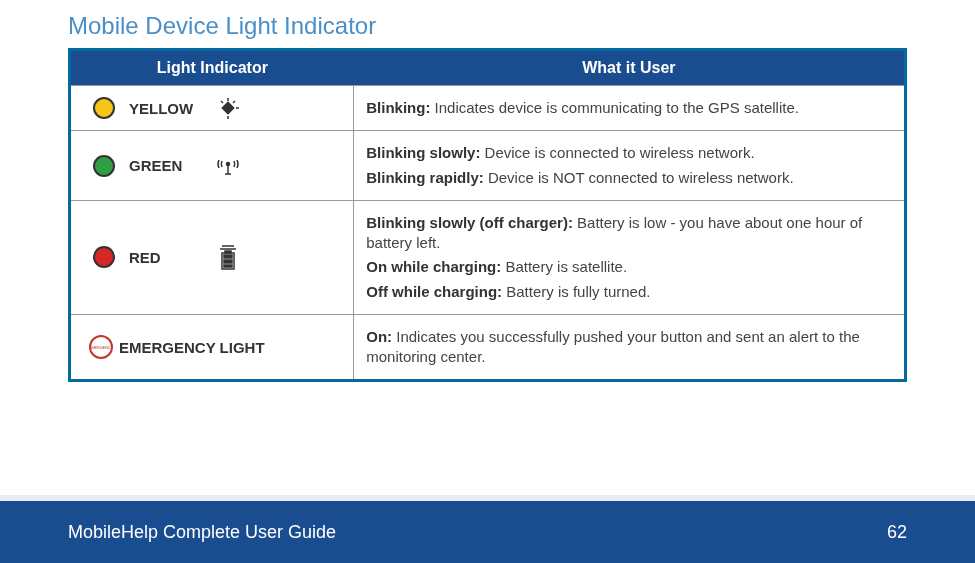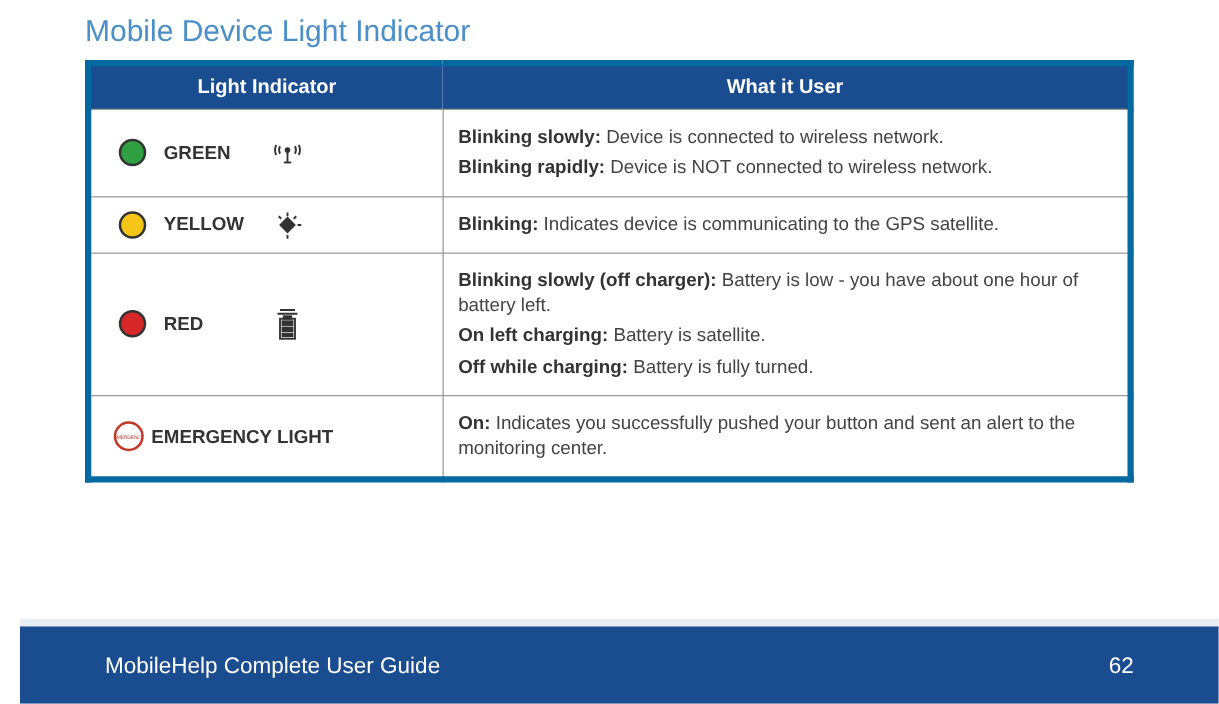--- a/index.html
+++ b/index.html
@@ -15,21 +15,21 @@
       font-size: 24px;
       font-weight: 400;
       padding: 12px 0 8px 68px;
     }
     .table-wrap {
       margin: 0 68px;
     }
     .tbl {
       width: 100%;
       border-collapse: collapse;
-      border: 5px solid #0369a1;
+      border: 3px solid #0369a1;
     }
     .tbl th {
       background: #1a4d8f;
       color: #fff;
       font-weight: 600;
       padding: 8px;
       font-size: 16px;
       text-align: center;
     }
     .tbl td {
@@ -95,21 +95,21 @@
       font-weight: 700;
       color: #333;
     }
     .center-bold {
       text-align: center;
       font-weight: 700;
       color: #333;
     }
     .footer {
       position: absolute;
-      left: 16px;
+      left: 0;
       right: 0;
       bottom: 0;
       background: #1a4d8f;
       color: #fff;
       height: 62px;
       display: flex;
       justify-content: space-between;
       align-items: center;
       padding: 0 68px;
       font-size: 18px;
@@ -131,20 +131,42 @@
 
 <div class="table-wrap">
   <table class="tbl">
     <thead>
       <tr>
         <th class="col1">Light Indicator</th>
         <th class="col2">What it User</th>
       </tr>
     </thead>
     <tbody>
+
+      <tr>
+        <td class="indicator-cell">
+          <div class="indicator-inner">
+            <span class="dot dot-yellow"></span>
+            <span class="label">YELLOW</span>
+            <span class="icon-slot">
+              <svg width="28" height="28" viewBox="0 0 28 28" fill="none" stroke="#333" stroke-width="1.5">
+                <rect x="10" y="10" width="8" height="8" transform="rotate(45 14 14)" fill="#333"></rect>
+                <line x1="14" y1="4" x2="14" y2="7"></line>
+                <line x1="21" y1="7" x2="19" y2="9"></line>
+                <line x1="7" y1="7" x2="9" y2="9"></line>
+                <line x1="22" y1="14" x2="25" y2="14"></line>
+                <line x1="14" y1="22" x2="14" y2="25"></line>
+              </svg>
+            </span>
+          </div>
+        </td>
+        <td class="meaning">
+          <p><span class="lead">Blinking:</span><span> Indicates device is communicating to the GPS satellite.</span></p>
+        </td>
+      </tr>
 
       <tr>
         <td class="indicator-cell">
           <div class="indicator-inner">
             <span class="dot dot-green"></span>
             <span class="label">GREEN</span>
             <span class="icon-slot">
               <svg width="28" height="28" viewBox="0 0 28 28" fill="none" stroke="#333" stroke-width="1.5">
                 <path d="M5 8 Q3 12 5 16"></path>
                 <path d="M8 9 Q6.5 12 8 15"></path>
@@ -159,60 +181,38 @@
         </td>
         <td class="meaning">
           <p><span class="lead">Blinking slowly:</span><span> Device is connected to wireless network.</span></p>
           <p><span class="lead">Blinking rapidly:</span><span> Device is NOT connected to wireless network.</span></p>
         </td>
       </tr>
 
       <tr>
         <td class="indicator-cell">
           <div class="indicator-inner">
-            <span class="dot dot-yellow"></span>
-            <span class="label">YELLOW</span>
-            <span class="icon-slot">
-              <svg width="28" height="28" viewBox="0 0 28 28" fill="none" stroke="#333" stroke-width="1.5">
-                <rect x="10" y="10" width="8" height="8" transform="rotate(45 14 14)" fill="#333"></rect>
-                <line x1="14" y1="4" x2="14" y2="7"></line>
-                <line x1="21" y1="7" x2="19" y2="9"></line>
-                <line x1="7" y1="7" x2="9" y2="9"></line>
-                <line x1="22" y1="14" x2="25" y2="14"></line>
-                <line x1="14" y1="22" x2="14" y2="25"></line>
-              </svg>
-            </span>
-          </div>
-        </td>
-        <td class="meaning">
-          <p><span class="lead">Blinking:</span><span> Indicates device is communicating to the GPS satellite.</span></p>
-        </td>
-      </tr>
-
-      <tr>
-        <td class="indicator-cell">
-          <div class="indicator-inner">
             <span class="dot dot-red"></span>
             <span class="label">RED</span>
             <span class="icon-slot">
               <svg width="26" height="30" viewBox="0 0 26 30" fill="none" stroke="#333" stroke-width="1.5">
                 <line x1="7" y1="4" x2="19" y2="4"></line>
                 <line x1="5" y1="7" x2="21" y2="7"></line>
                 <rect x="10" y="9" width="6" height="2" fill="#333"></rect>
                 <rect x="7" y="11" width="12" height="16"></rect>
                 <rect x="9" y="13" width="8" height="3" fill="#333"></rect>
                 <rect x="9" y="18" width="8" height="3" fill="#333"></rect>
                 <rect x="9" y="23" width="8" height="2" fill="#333"></rect>
               </svg>
             </span>
           </div>
         </td>
         <td class="meaning">
           <p><span class="lead">Blinking slowly (off charger):</span><span> Battery is low - you have about one hour of battery left.</span></p>
-          <p><span class="lead">On left charging:</span><span> Battery is satellite.</span></p>
+          <p><span class="lead">On while charging:</span><span> Battery is satellite.</span></p>
           <p><span class="lead">Off while charging:</span><span> Battery is fully turned.</span></p>
         </td>
       </tr>
 
       <tr>
         <td class="indicator-cell">
           <div class="indicator-inner" style="padding-left:6px; gap:6px;">
             <span class="dot-emergency">EMERGENCY</span>
             <span class="label" style="min-width:auto;">EMERGENCY LIGHT</span>
           </div>

